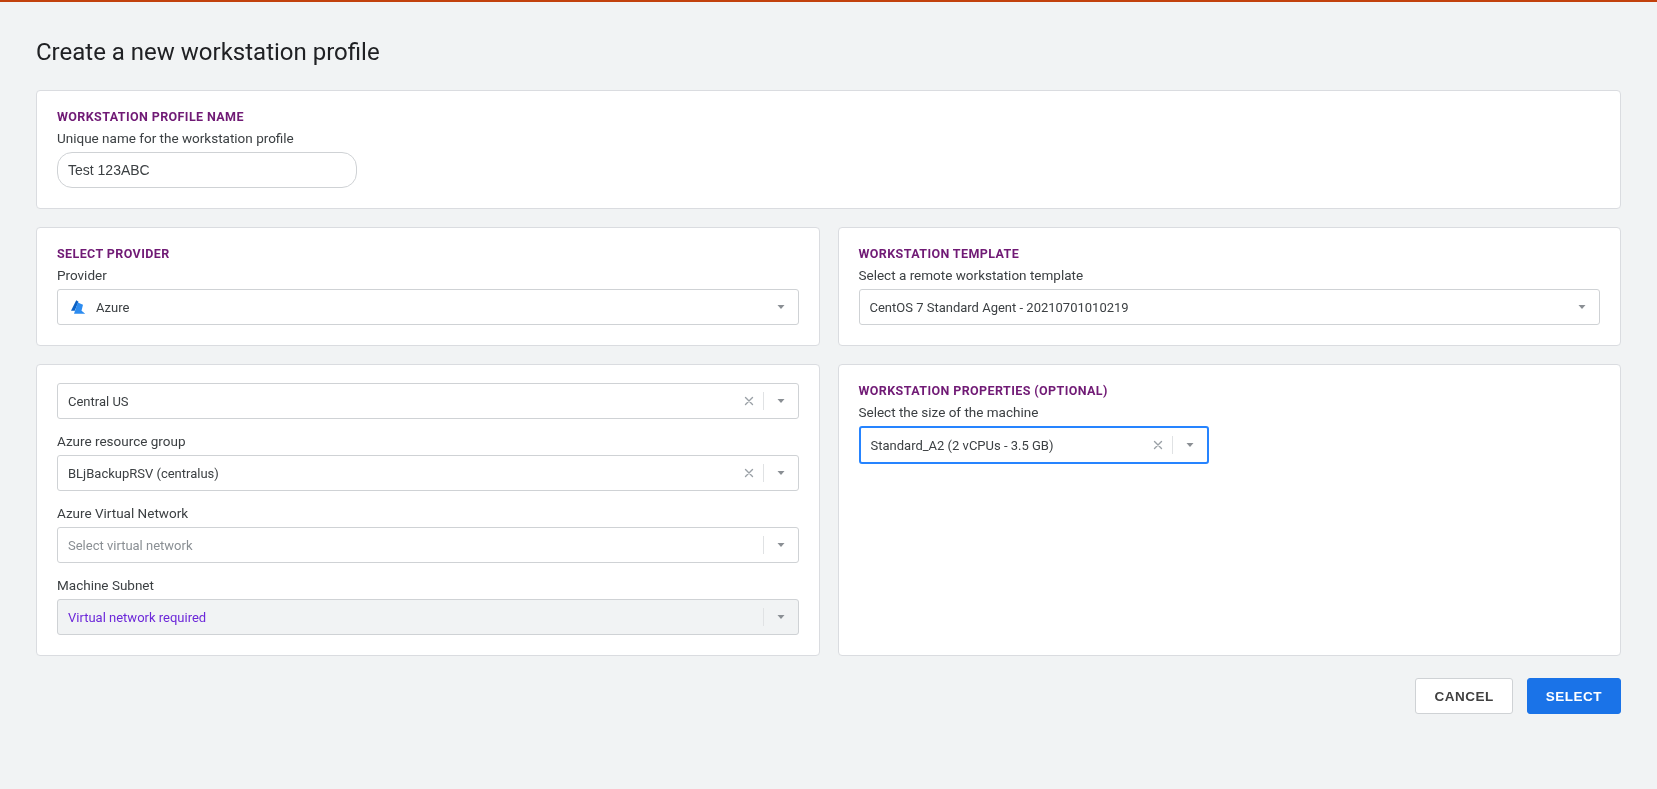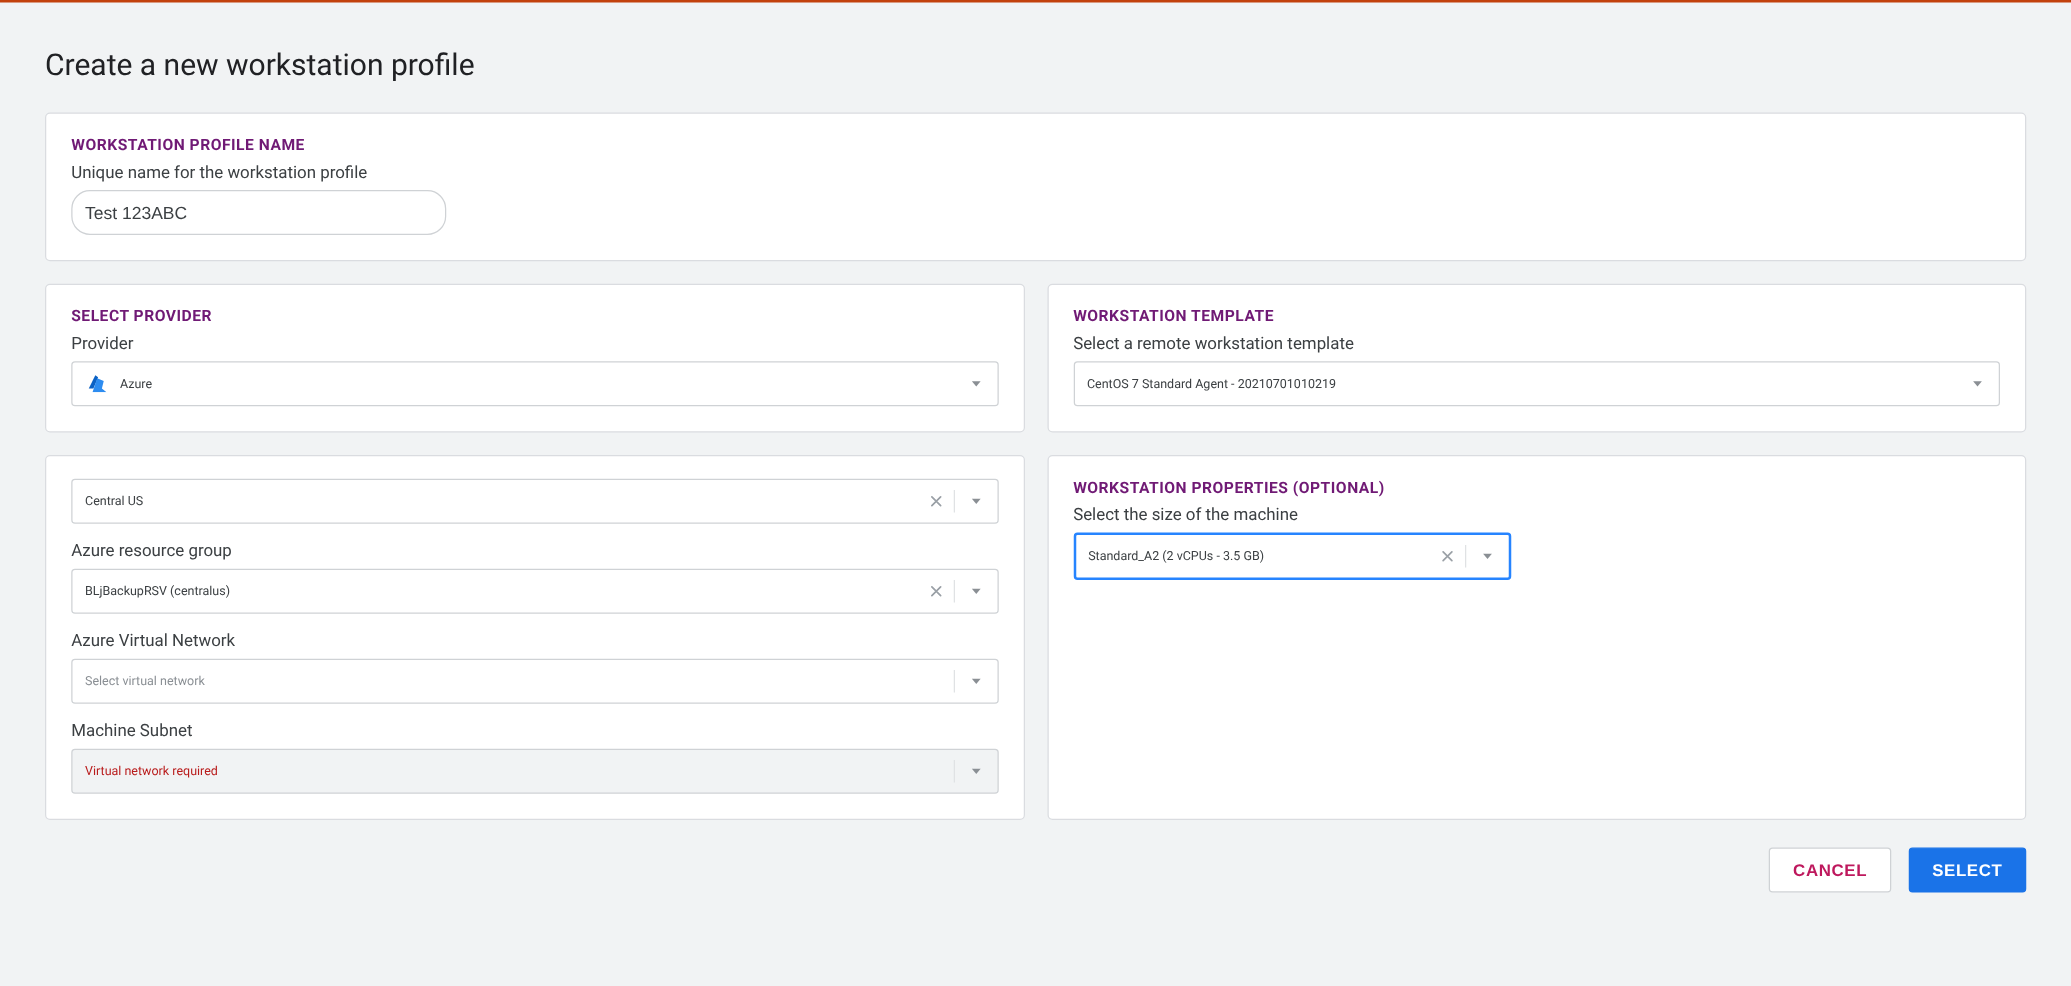--- a/index.html
+++ b/index.html
@@ -86,24 +86,24 @@
   .select .content {
     flex: 1 1 auto;
     padding: 0 10px;
     display: flex;
     align-items: center;
     gap: 10px;
     white-space: nowrap;
     overflow: hidden;
     text-overflow: ellipsis;
     color: #3c4043;
-    font-size: 10px;
+    font-size: 13px;
   }
   .select .content.placeholder { color: #8a8f94; }
-  .select.disabled .content { color: #b91c1c; }
+  .select.disabled .content { color: #6d28d9; }
   .select .clear {
     width: 28px;
     display: flex;
     align-items: center;
     justify-content: center;
     color: #9aa0a6;
   }
   .select .divider {
     width: 1px;
     align-self: stretch;
@@ -138,21 +138,21 @@
     border-radius: 3px;
     font-size: 13.5px;
     font-weight: 600;
     letter-spacing: 0.5px;
     cursor: pointer;
     display: inline-flex;
     align-items: center;
     justify-content: center;
   }
   .btn-secondary {
-    color: #be185d;
+    color: #404040;
     background: #fff;
     border: 1px solid #cfd2d5;
   }
   .btn-primary {
     color: #fff;
     background: #1a73e8;
     border: 1px solid #1a73e8;
   }
 </style>
 </head>

